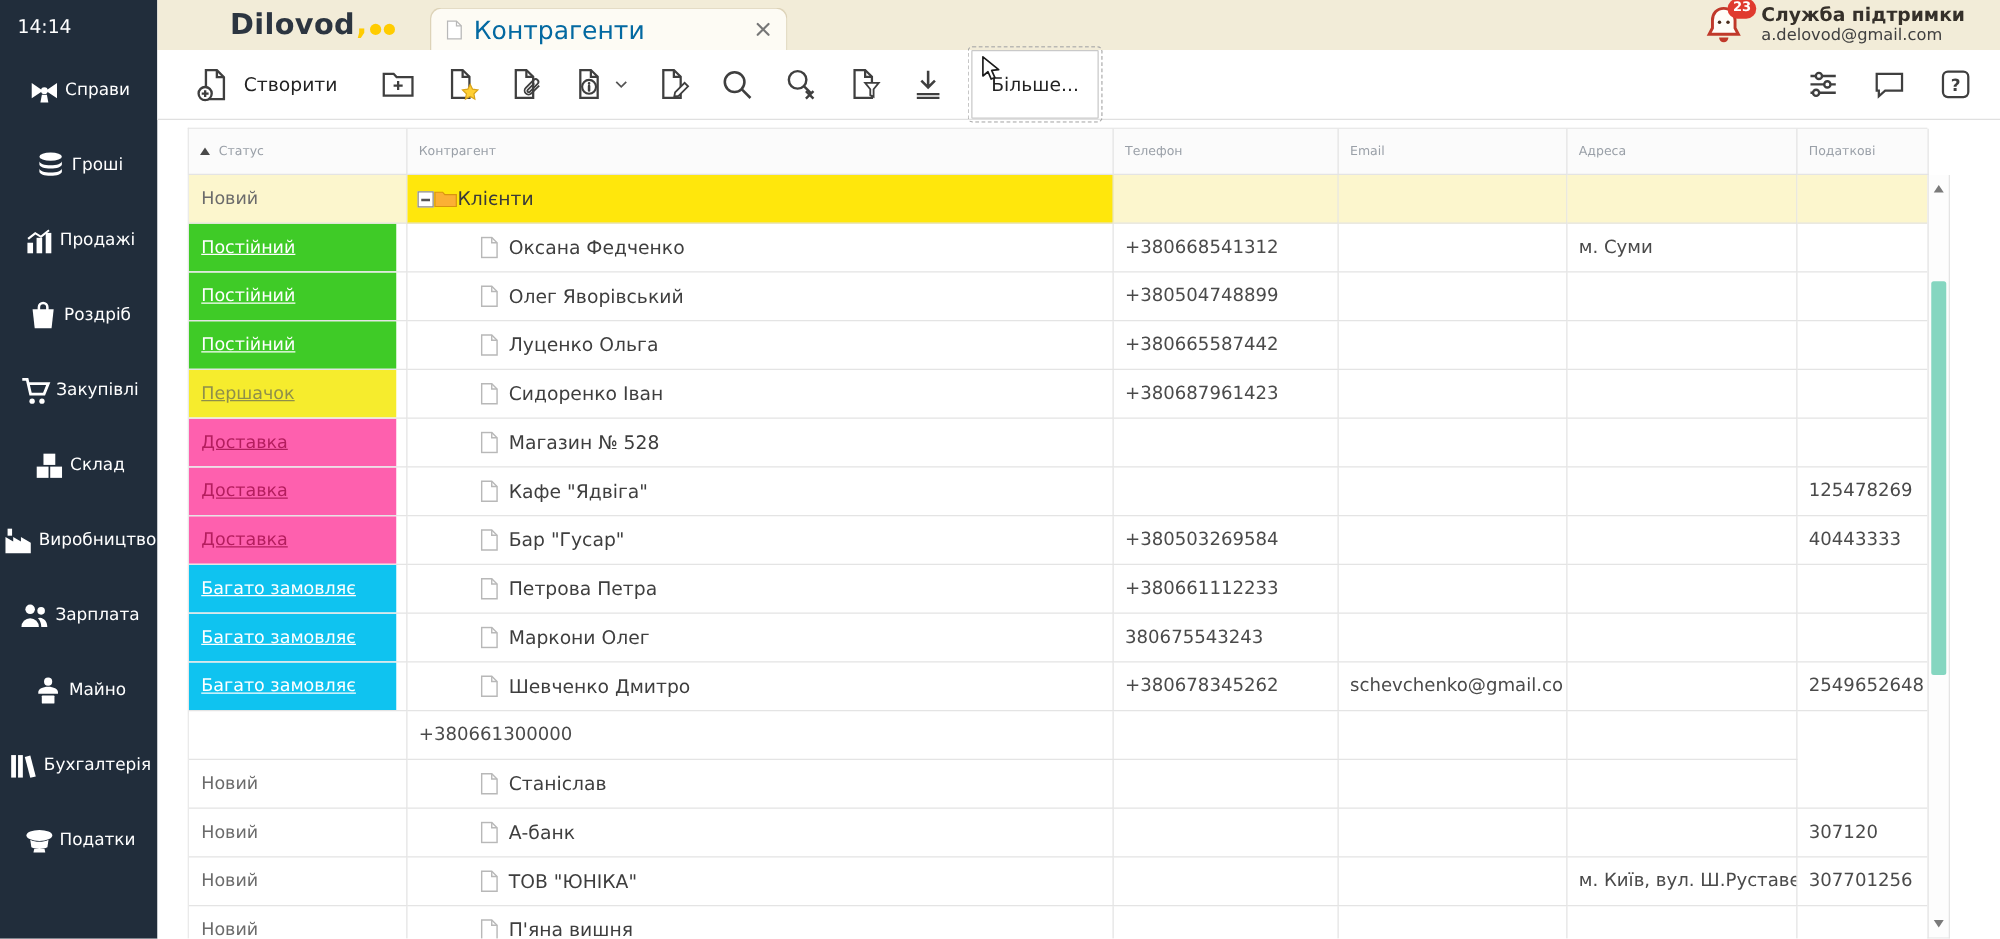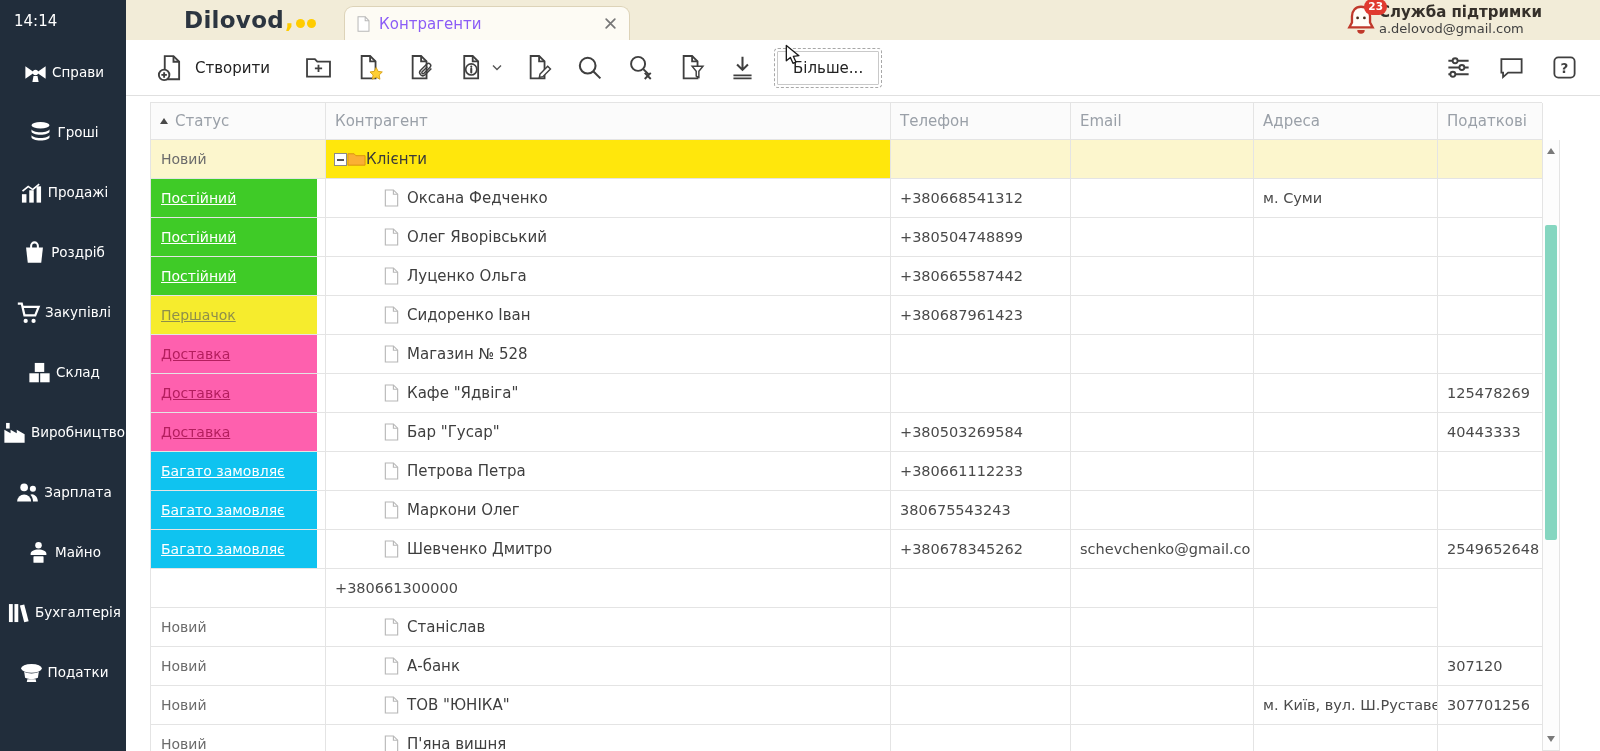--- a/index.html
+++ b/index.html
@@ -23,49 +23,49 @@
   .nav-icn{width:27px;height:27px;display:inline-flex;}
   .nav-lbl{font-size:13.5px;white-space:nowrap;}
 
   
   .main{flex:1;display:flex;flex-direction:column;min-width:0;background:#fff;}
   .topbar{height:40px;flex:0 0 40px;background:var(--topbar-bg);display:flex;align-items:stretch;}
   .logo{display:flex;align-items:center;padding-left:40px;font-size:23px;font-weight:bold;color:#2c3540;letter-spacing:.3px;margin-left:18px;}
   .logo .comma{color:#ffcc00;margin-left:1px;}
   .logo .dot{width:9px;height:9px;border-radius:50%;background:#ffcc00;display:inline-block;margin-left:2px;transform:translateY(3px);}
   .tab{margin-left:28px;margin-top:6px;width:286px;background:#fdfbf4;border:1px solid #ddd3b8;border-bottom:none;border-radius:9px 9px 0 0;display:flex;align-items:center;padding:0 12px;gap:9px;cursor:pointer;}
-  .tab-lbl{font-size:15px;color:#8b5cf6;flex:1;}
+  .tab-lbl{font-size:20px;color:#0369a1;flex:1;}
   .icn{display:inline-flex;}
   .icn svg{width:100%;height:100%;display:block;}
   .tab-icn{width:13px;height:16px;}
   .close{width:13px;height:13px;cursor:pointer;}
-  .support{margin-left:auto;display:flex;align-items:center;padding-right:58px;}
+  .support{margin-left:auto;display:flex;align-items:center;gap:12px;padding-right:28px;}
   .bell{position:relative;width:36px;height:34px;cursor:pointer;}
   .bell svg{width:100%;height:100%;}
   .badge{position:absolute;top:-4px;right:-8px;background:#e03a2f;color:#fff;font-size:10.5px;font-weight:bold;border-radius:8px;padding:1px 4px;line-height:1.3;}
   .sup-txt{display:flex;flex-direction:column;line-height:1.25;justify-content:flex-end;}
   .sup-title{font-size:15px;font-weight:bold;color:#35302a;}
   .sup-email{font-size:13px;color:#404040;}
 
   
-  .toolbar{height:56px;flex:0 0 56px;background:#fff;border-bottom:1px solid #e0e0e0;display:flex;align-items:center;padding:0 22px 0 30px;}
+  .toolbar{height:56px;flex:0 0 56px;background:#fff;border-bottom:1px solid #e0e0e0;display:flex;padding:0 22px 0 30px;}
   .tb-btn{display:inline-flex;align-items:center;gap:4px;cursor:pointer;}
   .create{display:flex;align-items:center;gap:9px;font-size:15px;color:#222;cursor:pointer;}
   .create .icn{width:30px;height:30px;}
   .strip{display:flex;align-items:center;gap:22px;margin-left:34px;}
   .strip .icn{width:29px;height:29px;}
   .icn.caret{width:10px;height:7px;margin-left:2px;}
   .more-btn{margin-left:20px;padding:7px 15px;font-size:15px;color:#222;background:#fff;border:1px solid #c9c9c9;outline:1px dashed #a8a8a8;outline-offset:2px;cursor:pointer;border-radius:1px;font-family:inherit;}
   .rstrip{display:flex;align-items:center;gap:26px;margin-left:auto;}
   .rstrip .icn{width:27px;height:27px;}
 
   
   .grid{position:relative;margin:6px 0 0 24px;width:1412px;flex:1;overflow:hidden;}
   .grid-header{display:grid;grid-template-columns:175px 565px 180px 183px 184px 105px;height:38px;border-top:1px solid var(--grid-line);border-left:1px solid var(--grid-line);background:#fbfbfb;width:1392px;}
-  .hcell{display:flex;align-items:center;gap:7px;padding-left:9px;border-right:1px solid var(--grid-line);border-bottom:1px solid var(--grid-line);color:#9aa0a8;font-size:15px;overflow:hidden;white-space:nowrap;cursor:pointer;}
+  .hcell{display:flex;align-items:center;gap:7px;padding-left:9px;border-right:1px solid var(--grid-line);border-bottom:1px solid var(--grid-line);color:#9aa0a8;font-size:10px;overflow:hidden;white-space:nowrap;cursor:pointer;}
   .sort-asc{width:0;height:0;border-left:4.5px solid transparent;border-right:4.5px solid transparent;border-bottom:6px solid #4a4a4a;flex:0 0 auto;}
   .grid-body{width:1392px;height:611px;overflow:hidden;border-left:1px solid var(--grid-line);}
   .row{display:grid;grid-template-columns:175px 565px 180px 183px 184px 105px;height:39px;}
   .cell{border-right:1px solid var(--grid-line);border-bottom:1px solid var(--grid-line);display:flex;align-items:center;overflow:hidden;white-space:nowrap;}
   .status-chip{height:100%;width:calc(100% - 8px);display:flex;align-items:center;padding-left:10px;font-size:14px;text-decoration:underline;}
   .status-plain{padding-left:10px;font-size:14px;color:#6b6b6b;}
   .group-cell{background:var(--sel-row);}
   .group-name-cell{background:var(--sel-cell);padding-left:8px;gap:0;}
   .tree-toggle{width:13px;height:13px;border:1px solid #8a8a8a;background:#fff;position:relative;flex:0 0 13px;cursor:pointer;}
   .tree-toggle::after{content:"";position:absolute;left:2px;right:2px;top:5px;height:2px;background:#555;}

